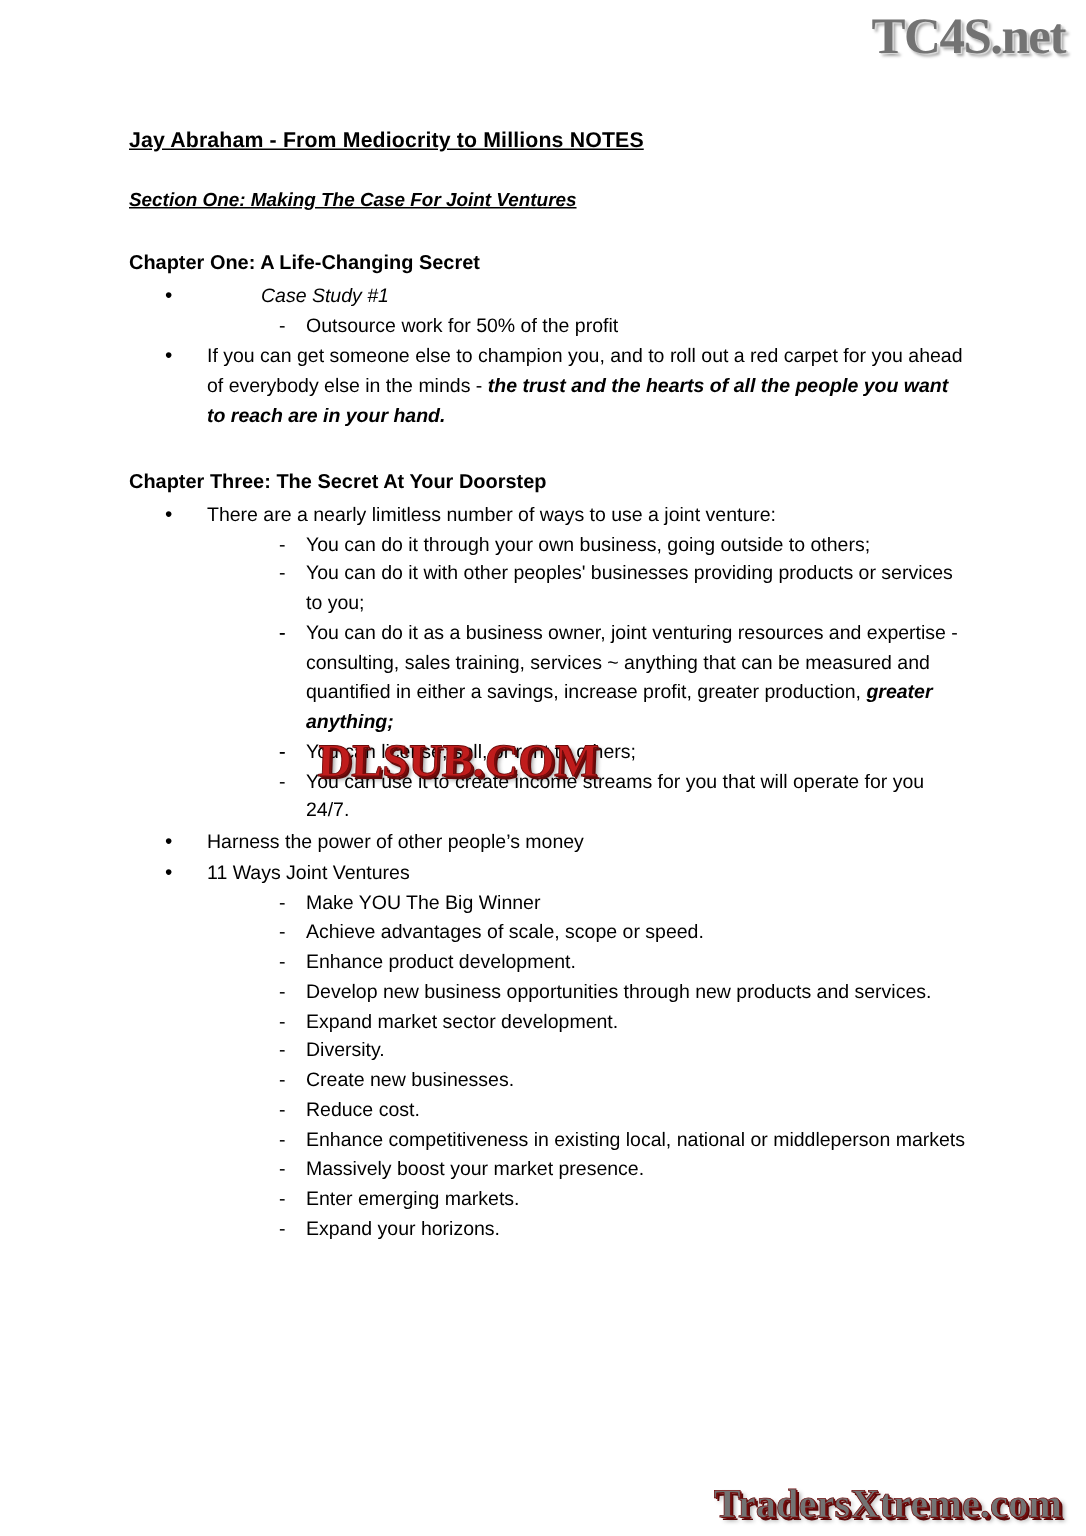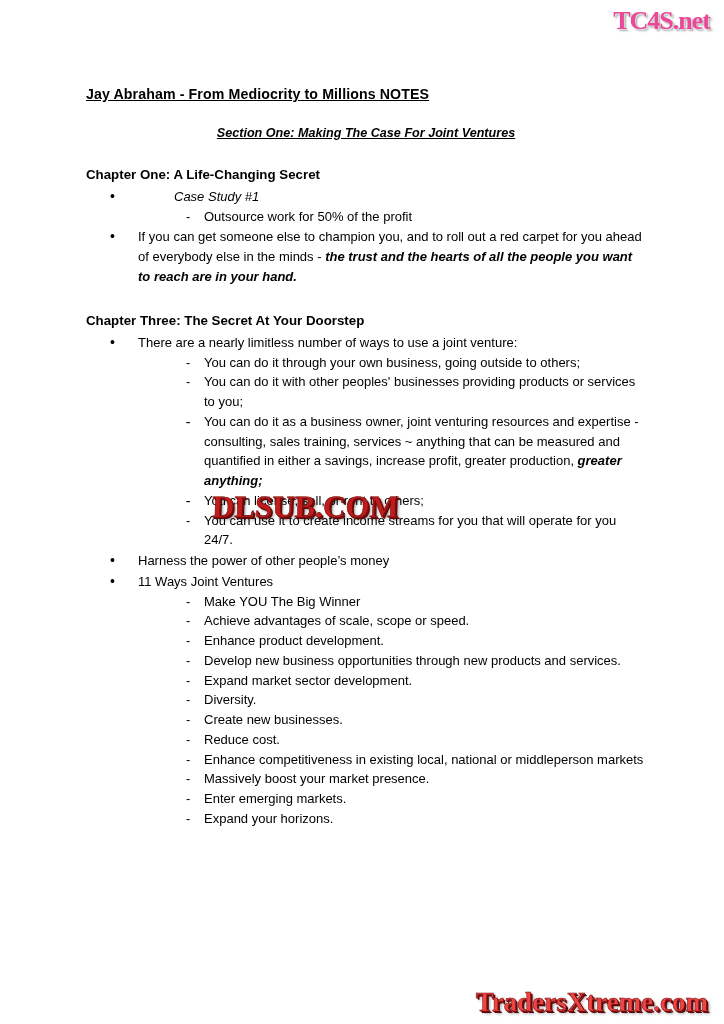--- a/index.html
+++ b/index.html
@@ -21,23 +21,23 @@
     background: #fff;
   }
 
   
   .wm-tc4s {
     position: absolute;
     top: 6px;
     right: 14px;
     font-family: "Liberation Serif", serif;
     font-weight: bold;
-    font-size: 26px;
+    font-size: 34px;
     letter-spacing: -1px;
-    color: #ec4899;
+    color: #737373;
     text-shadow:
       1px 1px 0 #d8d8d8,
       2px 2px 2px rgba(0,0,0,0.35);
   }
   .wm-dlsub {
     position: absolute;
     left: 212px;
     top: 489px;
     font-family: "Liberation Serif", serif;
     font-weight: bold;
@@ -51,21 +51,21 @@
     -webkit-text-stroke: 0.6px #6d0b0b;
     transform: skewX(-2deg);
   }
   .wm-traders {
     position: absolute;
     right: 16px;
     bottom: 6px;
     font-family: "Liberation Serif", serif;
     font-weight: bold;
     font-size: 27px;
-    color: #ef4444;
+    color: #737373;
     text-shadow:
       1px 1px 0 #760b0b,
       2px 2px 0 #5a0808,
       3px 3px 3px rgba(0,0,0,0.35);
     -webkit-text-stroke: 0.5px #6d0b0b;
   }
 
   
   .doc {
     position: absolute;
@@ -78,21 +78,20 @@
 
   .doc-title {
     text-align: left;
     font-weight: bold;
     font-size: 14.2px;
     text-decoration: underline;
     margin: 0 0 18px 0;
     letter-spacing: 0.1px;
   }
   .doc-subtitle {
-    text-align: center;
     font-weight: bold;
     font-style: italic;
     font-size: 12.6px;
     text-decoration: underline;
     margin: 0 0 22px 0;
   }
 
   .chapter {
     font-weight: bold;
     font-size: 13.3px;

